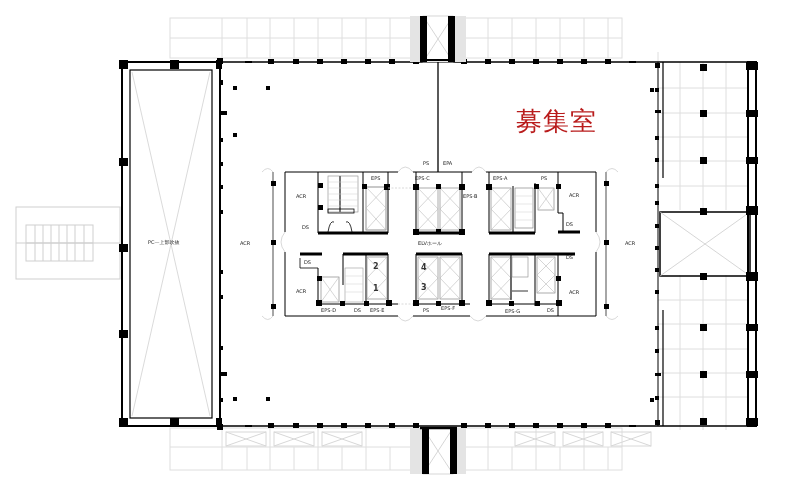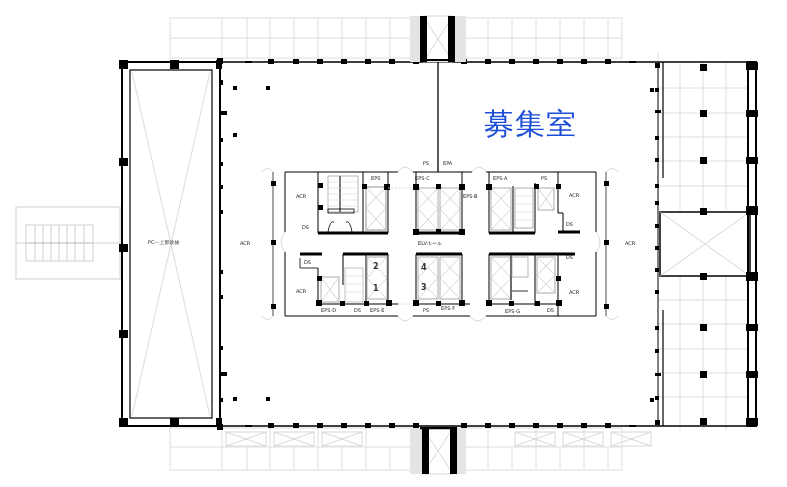--- a/index.html
+++ b/index.html
@@ -2,22 +2,22 @@
 <html><head>
 <meta charset="utf-8">
 <style>
   html, body { margin: 0; padding: 0; background: #ffffff; }
   body { width: 787px; height: 487px; overflow: hidden; position: relative; font-family: "DejaVu Sans", sans-serif; }
   #plan { position: absolute; left: 0; top: 0; width: 787px; height: 487px; }
   .lbl { font-family: "DejaVu Sans", sans-serif; fill: #222; }
   .sm { font-size: 5px; }
   .num { font-size: 8px; font-weight: bold; fill: #333; }
   .title-overlay {
-    position: absolute; left: 484px; top: 104px;
-    font-family: "DejaVu Sans", sans-serif; font-size: 30px; color: #1d4ed8;
+    position: absolute; left: 516px; top: 104px;
+    font-family: "DejaVu Sans", sans-serif; font-size: 26px; color: #b91c1c;
     letter-spacing: 1px; white-space: nowrap;
   }
 </style>
 </head>
 <body>
 
 <svg id="plan" viewBox="0 0 787 487" xmlns="http://www.w3.org/2000/svg">
   <g stroke="#dedede" stroke-width="1" fill="none">
 
     <rect x="170" y="18" width="452" height="40"></rect>

